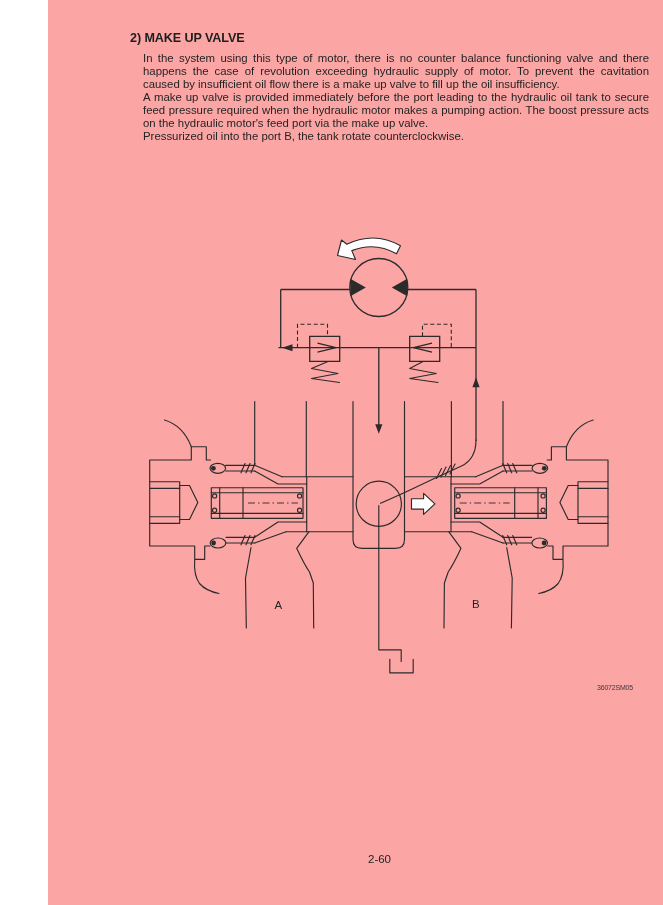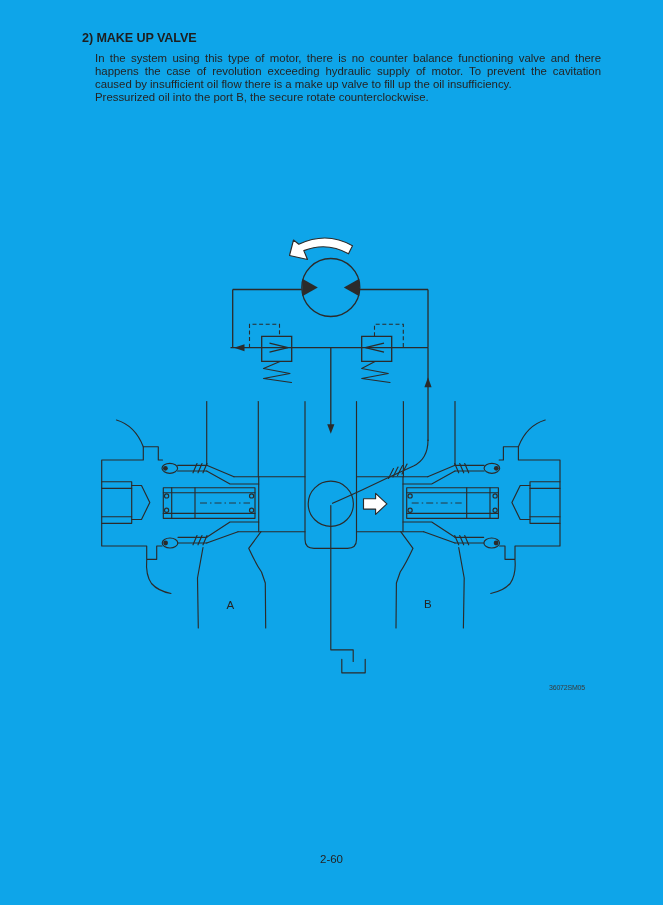--- a/index.html
+++ b/index.html
@@ -1,20 +1,20 @@
 <!DOCTYPE html>
 <html><head>
 <meta charset="utf-8">
 <style>
   html,body{margin:0;padding:0;}
   body{
     width:663px;height:905px;background:#ffffff;position:relative;
     font-family:"Liberation Sans", sans-serif;color:#2b2b2b;overflow:hidden;
   }
-  .page{position:absolute;inset:0;background:#0ea5e9;}
+  .page{position:absolute;inset:0;background:#fca5a5;margin-left:48px;}
   .heading{
     position:absolute;left:82px;top:31px;font-size:12.6px;font-weight:700;
     letter-spacing:-0.1px;color:#1e1e1e;white-space:nowrap;
   }
   .textblock{
     position:absolute;left:95px;top:52px;width:506px;
     font-size:11.4px;line-height:13px;text-align:justify;color:#242424;
   }
   .textblock p{margin:0;padding:0;}
   .figure-ref{
@@ -37,21 +37,22 @@
 </style>
 </head>
 <body>
 
 <div class="page">
 
   <div class="heading">2) MAKE UP VALVE</div>
 
   <div class="textblock">
     <p>In the system using this type of motor, there is no counter balance functioning valve and there happens the case of revolution exceeding hydraulic supply of motor.  To prevent the cavitation caused by insufficient oil flow there is a make up valve to fill up the oil insufficiency.</p>
-    <p>Pressurized oil into the port B, the secure rotate counterclockwise.</p>
+    <p>A make up valve is provided immediately before the port leading to the hydraulic oil tank to secure feed pressure required when the hydraulic motor makes a pumping action.  The boost pressure acts on the hydraulic motor's feed port via the make up valve.</p>
+    <p>Pressurized oil into the port B, the tank rotate counterclockwise.</p>
   </div>
 
   <svg width="663" height="470" viewBox="0 220 663 470">
 
     <g>
       <path class="hollow" d="M289.5,255.5 L293.5,240 L298.8,244.2 Q327,231 352.5,245.8 L348.5,253.8 Q327,241.5 303.8,250.6 L307.5,259.5 Z"></path>
     </g>
 
     <g>
       <circle class="ln2" cx="330.8" cy="287.5" r="29"></circle>

